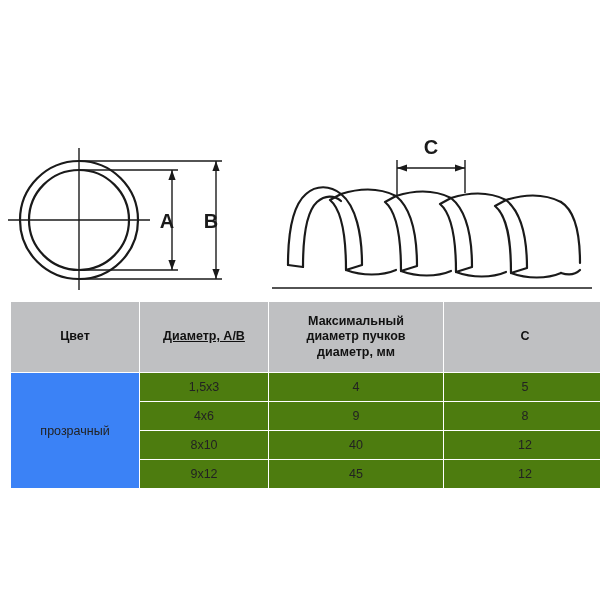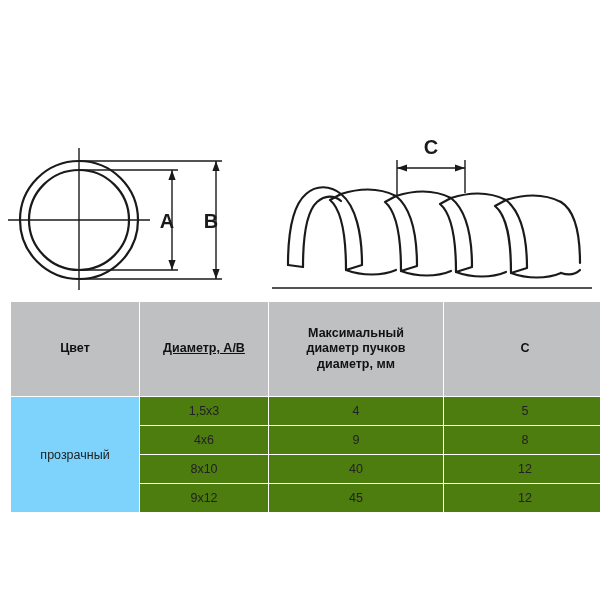--- a/index.html
+++ b/index.html
@@ -55,30 +55,30 @@
   }
   .spec-table thead th {
     background: #bfc0c2;
     color: #111111;
     font-weight: bold;
     height: 62px;
     line-height: 1.25;
     font-size: 12.5px;
   }
   .spec-table thead th.wrap {
-    padding: 16px 6px;
+    padding: 4px 6px;
   }
   .spec-table tbody td {
     background: #4d7c0f;
     height: 28px;
     color: #222222;
     font-size: 12.5px;
   }
   .spec-table tbody td.color-cell {
-    background: #7dd3fc;
+    background: #3b82f6;
     font-size: 12.5px;
   }
   .col-color { width: 128px; }
   .col-diam  { width: 128px; text-decoration: underline; }
   .col-max   { width: 162px; }
   .col-c     { width: 162px; }
 </style>
 </head>
 <body>
 

